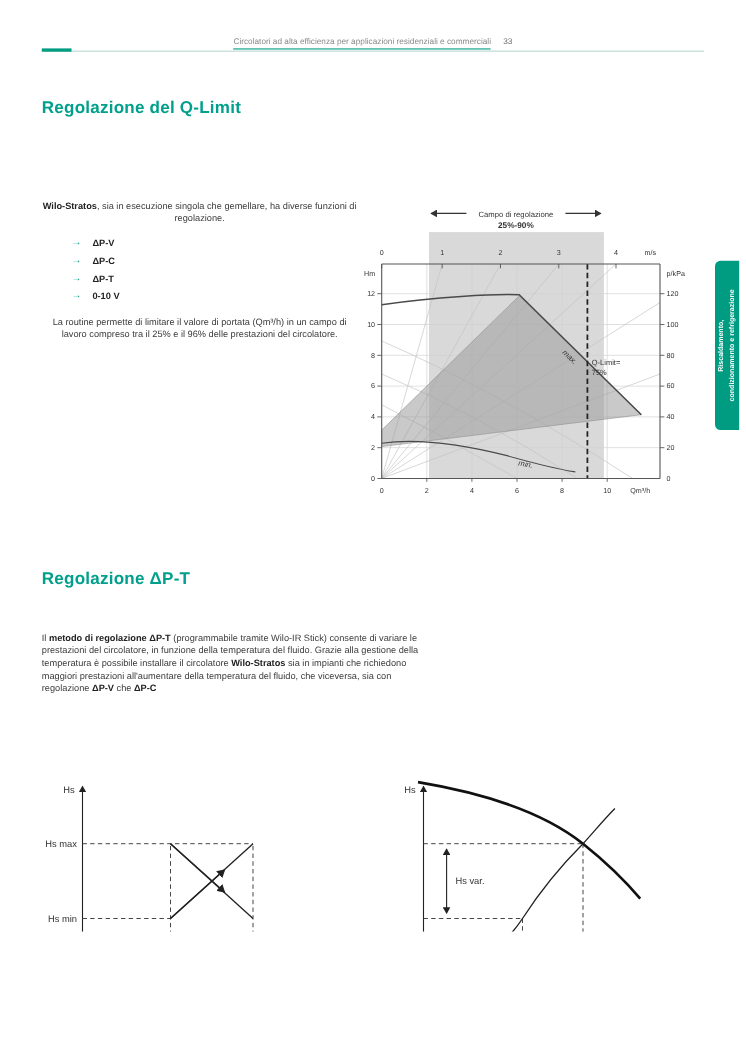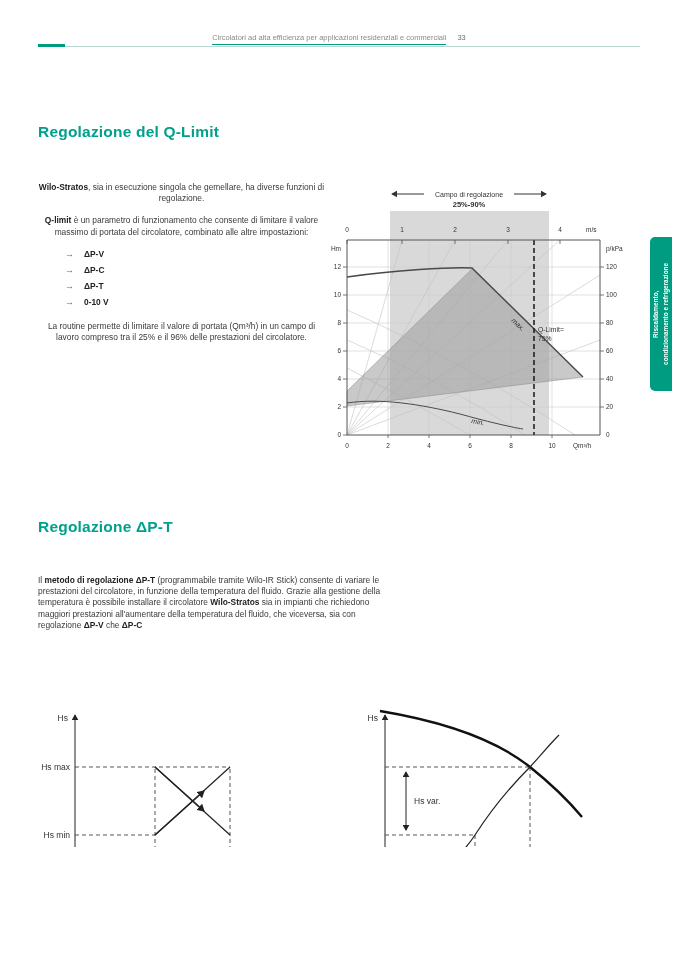--- a/index.html
+++ b/index.html
@@ -9,21 +9,21 @@
 
   
   .header-rule { position:absolute; left:38px; top:46px; width:602px; height:1px; background:#b9d8d1; }
   .header-dash { position:absolute; left:38px; top:44px; width:27px; height:3px; background:#009C82; }
   .header-text-row { position:absolute; left:0; top:33px; width:100%; text-align:center; font-size:7.5px; color:#8a8a8a; }
   .header-text-row .chapter { border-bottom:1px solid #009C82; padding-bottom:2px; }
   .header-text-row .pagenum { margin-left:9px; color:#6f6f6f; }
 
   
   .sec-title { position:absolute; left:38px; font-size:15.5px; font-weight:bold; color:#00A08C; letter-spacing:0.2px; }
-  .sec-title.t1 { top:123px; }
+  .sec-title.t1 { top:90px; }
   .sec-title.t2 { top:518px; }
 
   
   .col { position:absolute; left:38px; top:182px; width:287px; font-size:8.4px; line-height:1.33; color:#3a3a3a;text-align:center; }
   .col p { margin-bottom:11px; }
   .col b { color:#222; }
   .opts { list-style:none; margin:2px 0 12px 27px; }
   .opts li { display:flex; align-items:center; gap:10px; margin-bottom:4px; }
   .opts .arr { color:#009C82; font-weight:bold; font-size:9px; }
   .opts .lbl { font-weight:bold; color:#222; }
@@ -60,21 +60,20 @@
   <div class="header-dash"></div>
   <div class="header-text-row">
     <span class="chapter">Circolatori ad alta efficienza per applicazioni residenziali e commerciali</span>
     <span class="pagenum">33</span>
   </div>
 
   <h1 class="sec-title t1">Regolazione del Q-Limit</h1>
 
   <div class="col">
     <p><b>Wilo-Stratos</b><span>, sia in esecuzione singola che gemellare, ha diverse funzioni di regolazione.</span></p>
-    <p><b>Q-limit</b><span> è un parametro di funzionamento che consente di limitare il valore massimo di portata del circolatore, combinato alle altre impostazioni:</span></p>
     <ul class="opts">
       <li>
           <span class="arr">→</span>
           <span class="lbl">ΔP-V</span>
         </li>
       <li>
           <span class="arr">→</span>
           <span class="lbl">ΔP-C</span>
         </li>
       <li>

